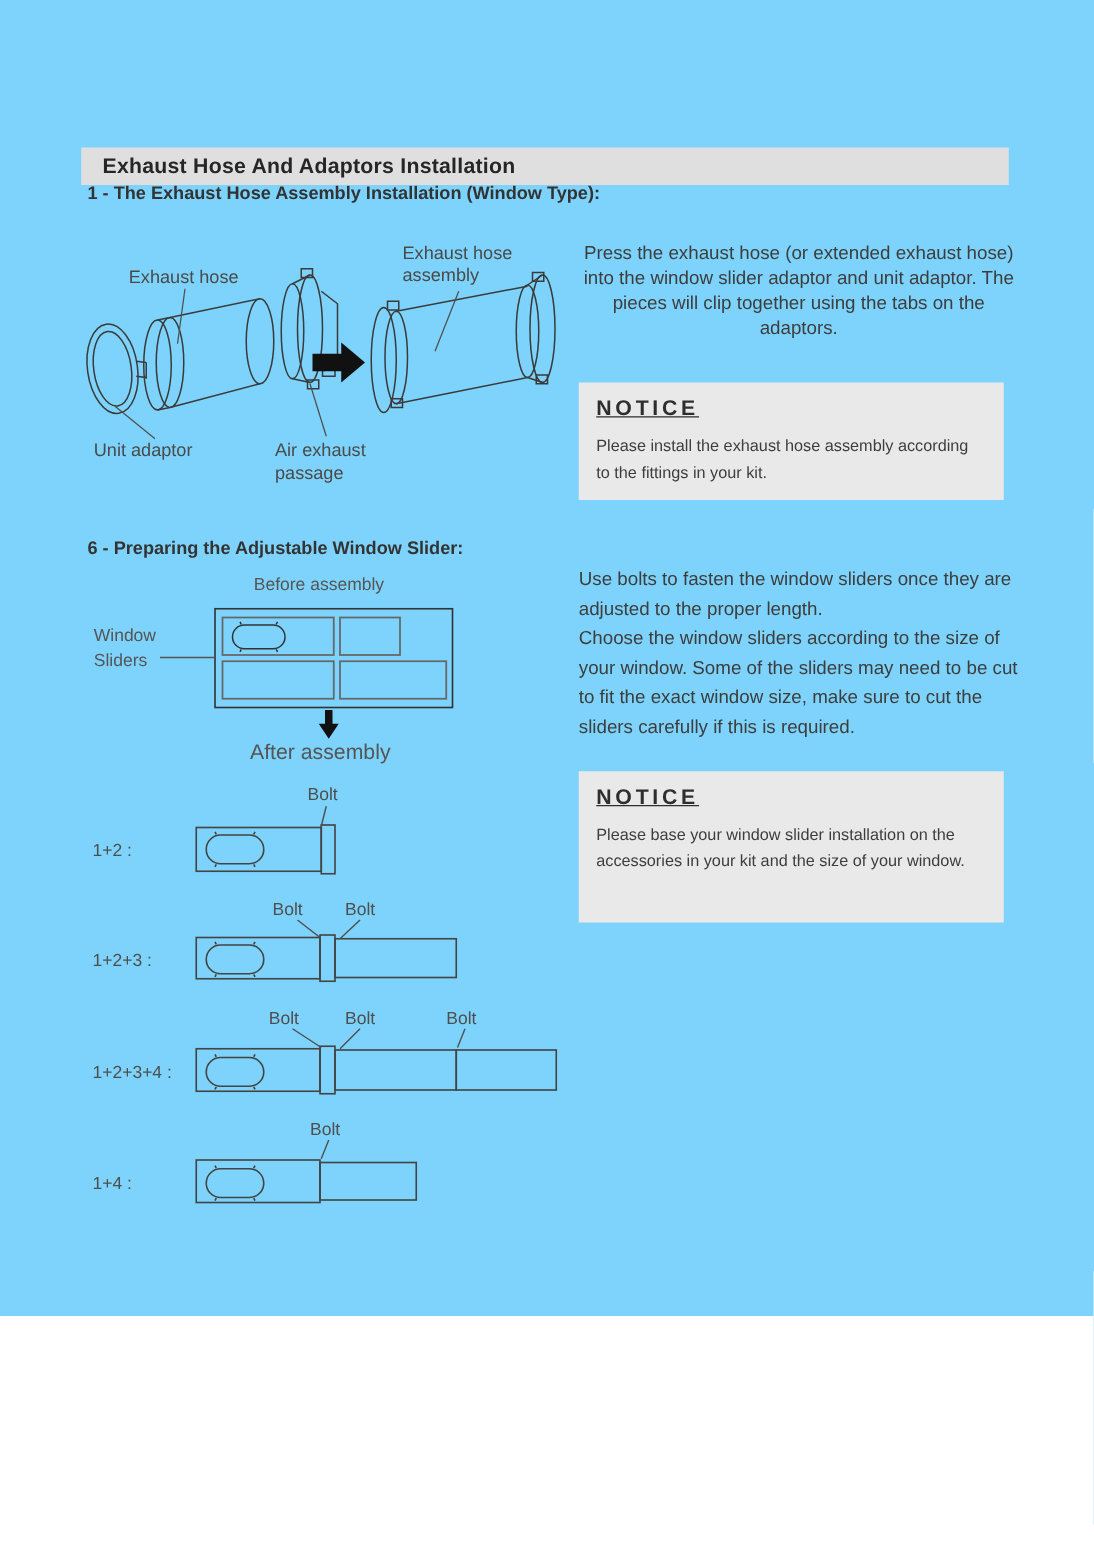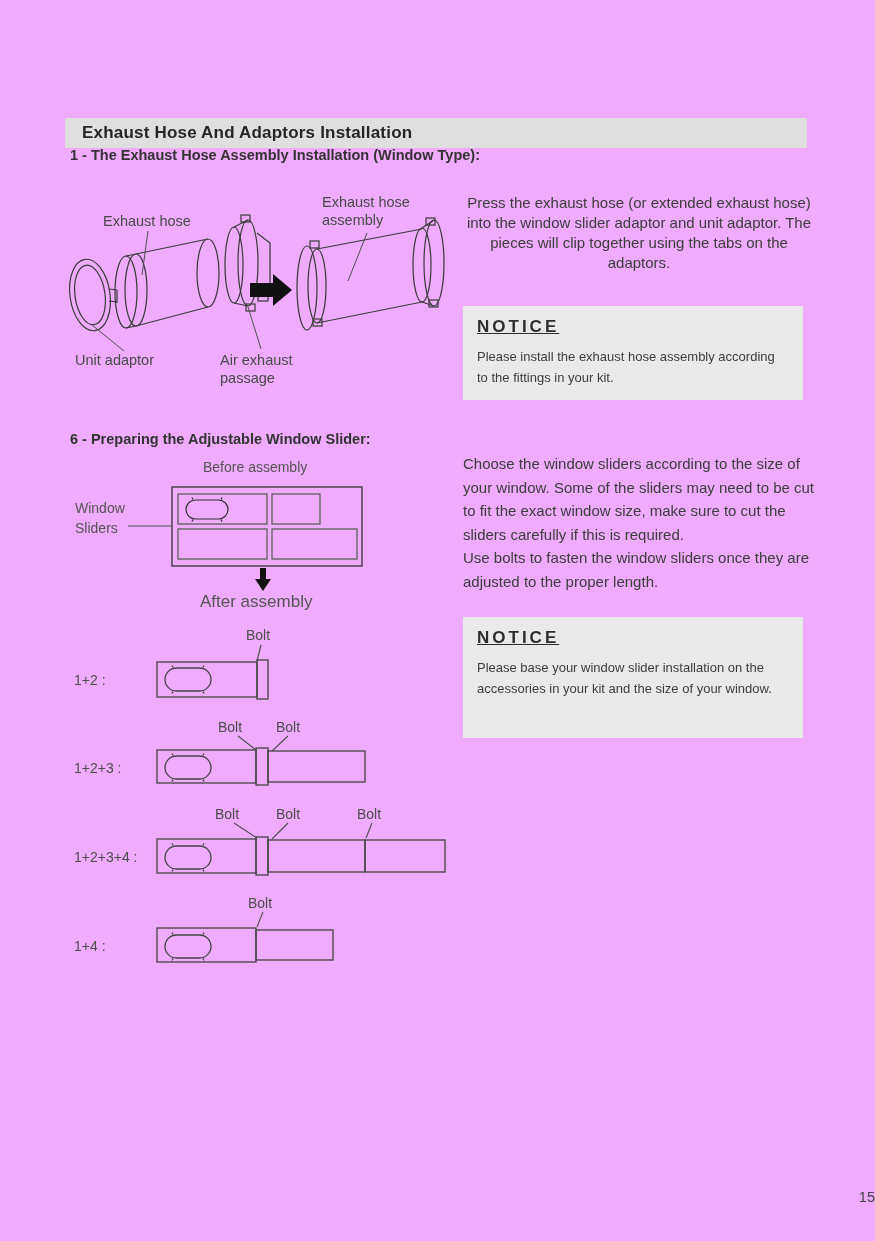--- a/index.html
+++ b/index.html
@@ -1,17 +1,17 @@
 <!DOCTYPE html>
 <html><head>
 <meta charset="utf-8">
 <style>
   html,body{margin:0;padding:0;background:#fff;}
   .page{
-    position:relative;width:875px;height:1241px;background:#f0abfc;
+    position:relative;width:875px;height:1053px;background:#7dd3fc;
     font-family:"Liberation Sans",sans-serif;color:#3e3e3e;overflow:hidden;
   }
   .header-bar{
     position:absolute;left:65px;top:118px;width:742px;height:30px;
     background:#dfdfdf;display:flex;align-items:center;
   }
   .header-bar .title{
     font-size:17px;font-weight:bold;color:#262626;padding-left:17px;letter-spacing:.2px;
   }
   .sec-heading{
@@ -128,22 +128,22 @@
     <path d="M68 71 H112" stroke="#555" stroke-width="1.2" fill="none"></path>
     <g fill="#555" font-size="14">
       <text x="15" y="58">Window</text>
       <text x="15" y="78">Sliders</text>
     </g>
     <polygon points="200,113 206,113 206,124 211,124 203,136 195,124 200,124" fill="#111"></polygon>
     <text x="140" y="152" font-size="17" fill="#555">After assembly</text>
   </svg>
 
   <div class="body-text2" style="top:452px;width:358px;">
+    <div>Use bolts to fasten the window sliders once they are adjusted to the proper length.</div>
     <div>Choose the window sliders according to the size of your window. Some of the sliders may need to be cut to fit the exact window size, make sure to cut the sliders carefully if this is required.</div>
-    <div>Use bolts to fasten the window sliders once they are adjusted to the proper length.</div>
   </div>
 
   <div class="notice" style="top:617px;height:121px;">
     <div class="notice-title">NOTICE</div>
     <div class="notice-body">Please base your window slider installation on the accessories in your kit and the size of your window.</div>
   </div>
 
   <svg class="diagram" style="left:60px;top:620px;" width="420" height="355" viewBox="0 0 420 355">
 
     <g fill="none" stroke="#444" stroke-width="1.3">

